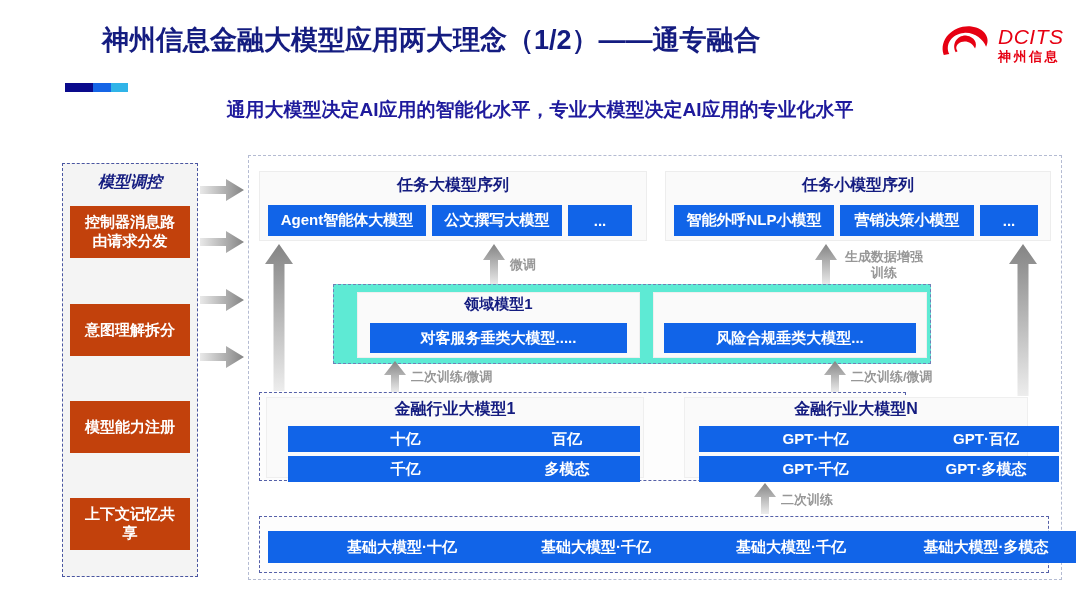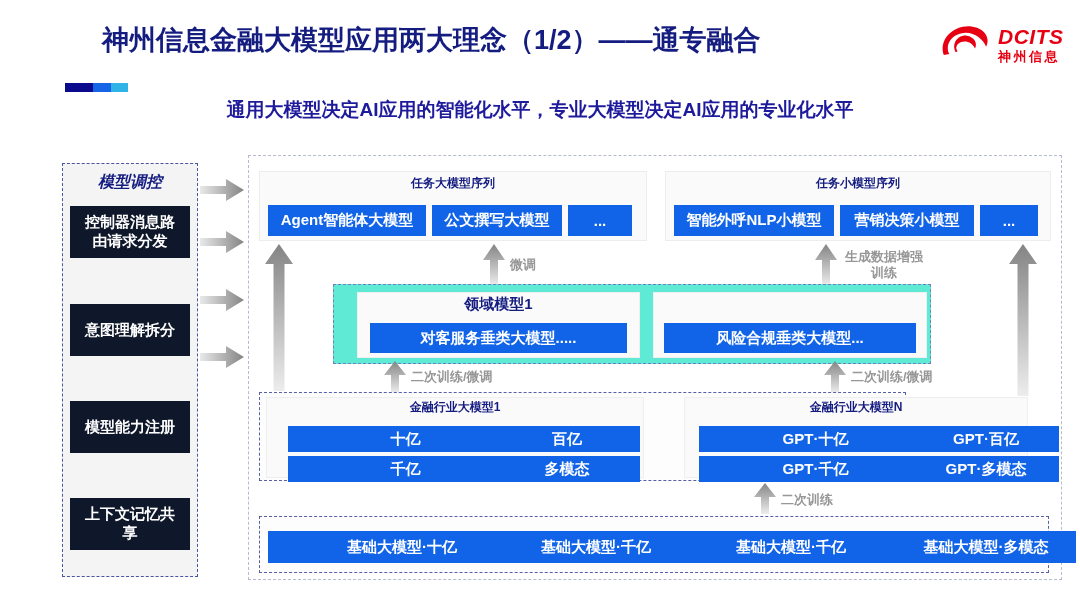--- a/index.html
+++ b/index.html
@@ -9,37 +9,37 @@
   
   .page-title{position:absolute;left:62px;top:22px;font-size:27px;font-weight:bold;color:#141c80;white-space:nowrap;margin-left:40px;}
   .accent-bar{position:absolute;left:65px;top:83px;display:flex;height:9px;}
   .accent-bar .seg1{width:28px;background:#0a0a8c;}
   .accent-bar .seg2{width:18px;background:#1565e6;}
   .accent-bar .seg3{width:17px;background:#30b4e8;}
   .page-subtitle{position:absolute;left:140px;top:97px;width:800px;text-align:center;
                  font-size:19px;font-weight:bold;color:#1e1a9c;}
   .logo{position:absolute;left:936px;top:20px;display:flex;align-items:center;gap:6px;}
   .logo-text{display:flex;flex-direction:column;line-height:1.05;}
-  .logo-brand{font-size:21px;font-weight:700;font-style:italic;color:#e60012;letter-spacing:0.5px;}
+  .logo-brand{font-size:21px;font-weight:400;font-style:italic;color:#e60012;letter-spacing:0.5px;}
   .logo-cn{font-size:13px;font-weight:bold;color:#e60012;letter-spacing:2.5px;margin-top:2px;}
 
   
   .sidebar{position:absolute;left:62px;top:163px;width:136px;height:414px;background:#f4f4f4;
            border:1px dashed #4a55a0;box-sizing:border-box;}
   .sidebar-title{position:absolute;left:0;top:8px;width:100%;text-align:center;
                  font-size:16px;font-weight:bold;color:#141c80;font-style:italic;}
   .side-item{position:absolute;left:7px;width:120px;height:52px;box-sizing:border-box;padding:0 13px;
-             background:#0f172a;color:#ffffff;font-size:15px;font-weight:bold;
+             background:#c2410c;color:#ffffff;font-size:15px;font-weight:bold;
              display:flex;align-items:center;justify-content:center;text-align:center;line-height:1.25;}
 
   
   .main{position:absolute;left:248px;top:155px;width:814px;height:425px;background:#ffffff;
         border:1px dashed #b4bbd2;box-sizing:border-box;}
   .section{position:absolute;background:#fafafa;border:1px solid #ededed;box-sizing:border-box;}
-  .section-title{position:absolute;left:0;width:100%;text-align:center;font-size:12px;font-weight:bold;color:#141c80;}
+  .section-title{position:absolute;left:0;width:100%;text-align:center;font-size:16px;font-weight:bold;color:#141c80;}
   .boxrow{position:absolute;display:flex;gap:6px;}
   .bluebox{background:#1164e8;color:#ffffff;font-size:15px;font-weight:bold;
            display:flex;align-items:center;justify-content:center;text-align:center;}
   .gridbox{position:absolute;height:26px;background:#1164e8;color:#ffffff;font-size:15px;font-weight:bold;
            display:flex;align-items:center;justify-content:center;padding-left:44px;}
   .dashedbox{position:absolute;background:#fdfdfd;border:1px dashed #5560a8;box-sizing:border-box;}
   .subpanel{position:absolute;background:#fafafa;border:1px solid #efefef;box-sizing:border-box;}
   .arrow{position:absolute;line-height:0;}
   .glabel{position:absolute;font-size:13px;font-weight:bold;color:#979797;line-height:1.25;}
 </style>

